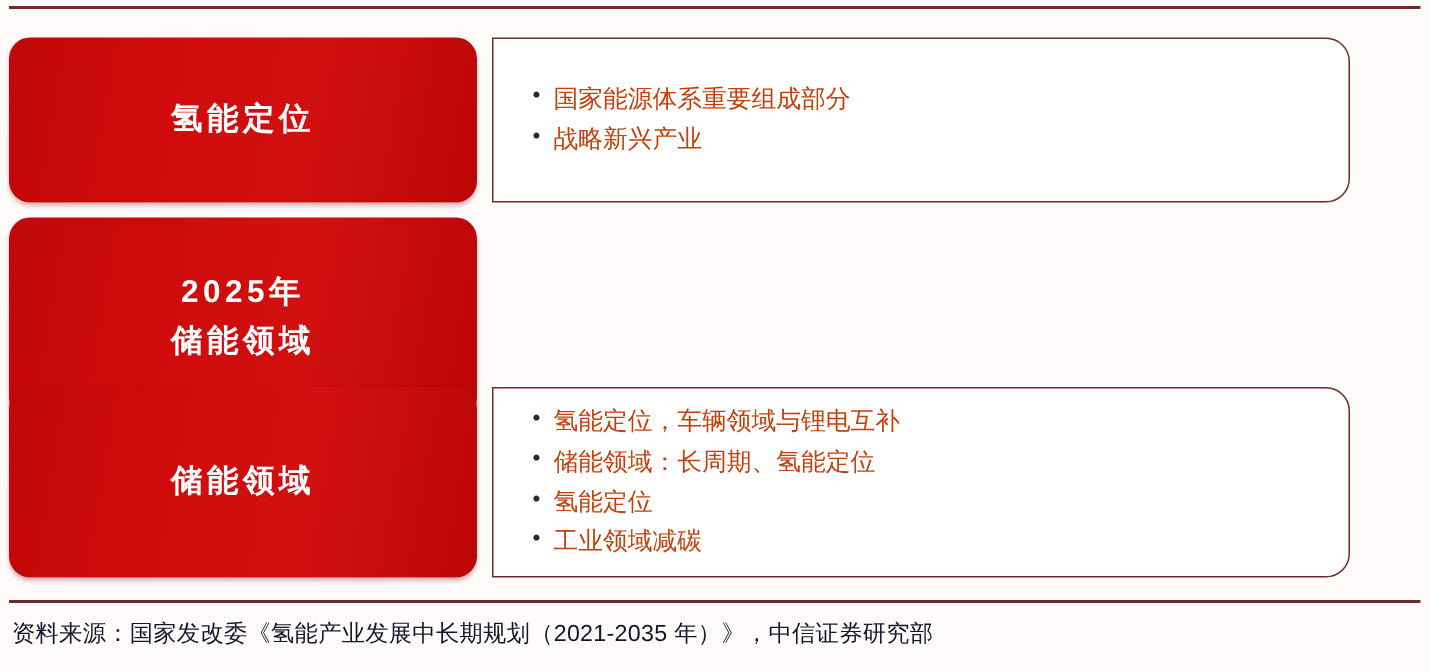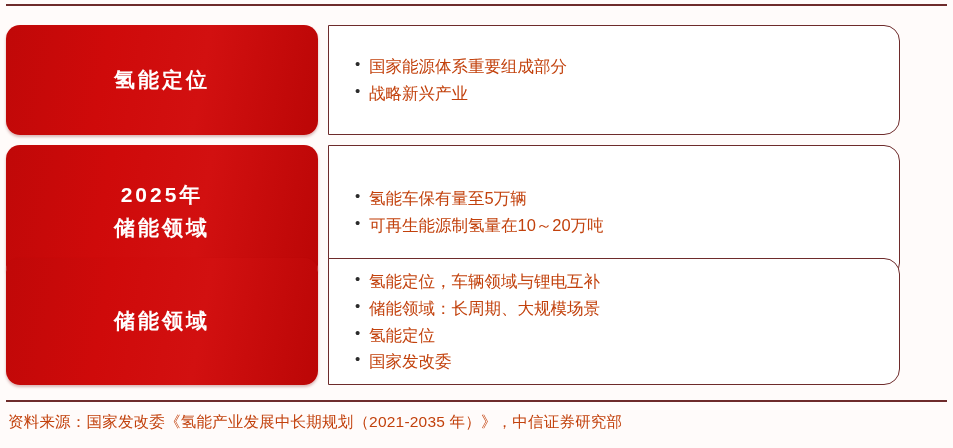--- a/index.html
+++ b/index.html
@@ -109,21 +109,21 @@
     width: 941px;
     height: 2px;
     background: #6e2b2b;
   }
 
   .footer-text {
     position: absolute;
     left: 8px;
     top: 412px;
     font-size: 15.5px;
-    color: #c2410c;
+    color: #0f172a;
     letter-spacing: 0.2px;
     white-space: nowrap;
   }
 </style>
 </head>
 <body>
 
 <div class="top-rule"></div>
 
 <div class="diagram">
@@ -136,34 +136,30 @@
       <div class="bullet">国家能源体系重要组成部分</div>
       <div class="bullet">战略新兴产业</div>
     </div>
   </div>
 
   <div class="row row-2">
     <div class="label-box">
       <div class="label-line">2025年</div>
       <div class="label-line">储能领域</div>
     </div>
-    <div class="content-box">
-      <div class="bullet">氢能车保有量至5万辆</div>
-      <div class="bullet">可再生能源制氢量在10～20万吨</div>
-    </div>
   </div>
 
   <div class="row row-3">
     <div class="label-box">
       <div class="label-line">储能领域</div>
     </div>
     <div class="content-box">
       <div class="bullet">氢能定位，车辆领域与锂电互补</div>
-      <div class="bullet">储能领域：长周期、大规模场景</div>
+      <div class="bullet">储能领域：长周期、氢能定位</div>
       <div class="bullet">氢能定位</div>
-      <div class="bullet">国家发改委</div>
+      <div class="bullet">工业领域减碳</div>
     </div>
   </div>
 
 </div>
 
 <div class="footer-rule"></div>
 <div class="footer-text">资料来源：国家发改委《氢能产业发展中长期规划（2021-2035 年）》，中信证券研究部</div>
 
 </body></html>

